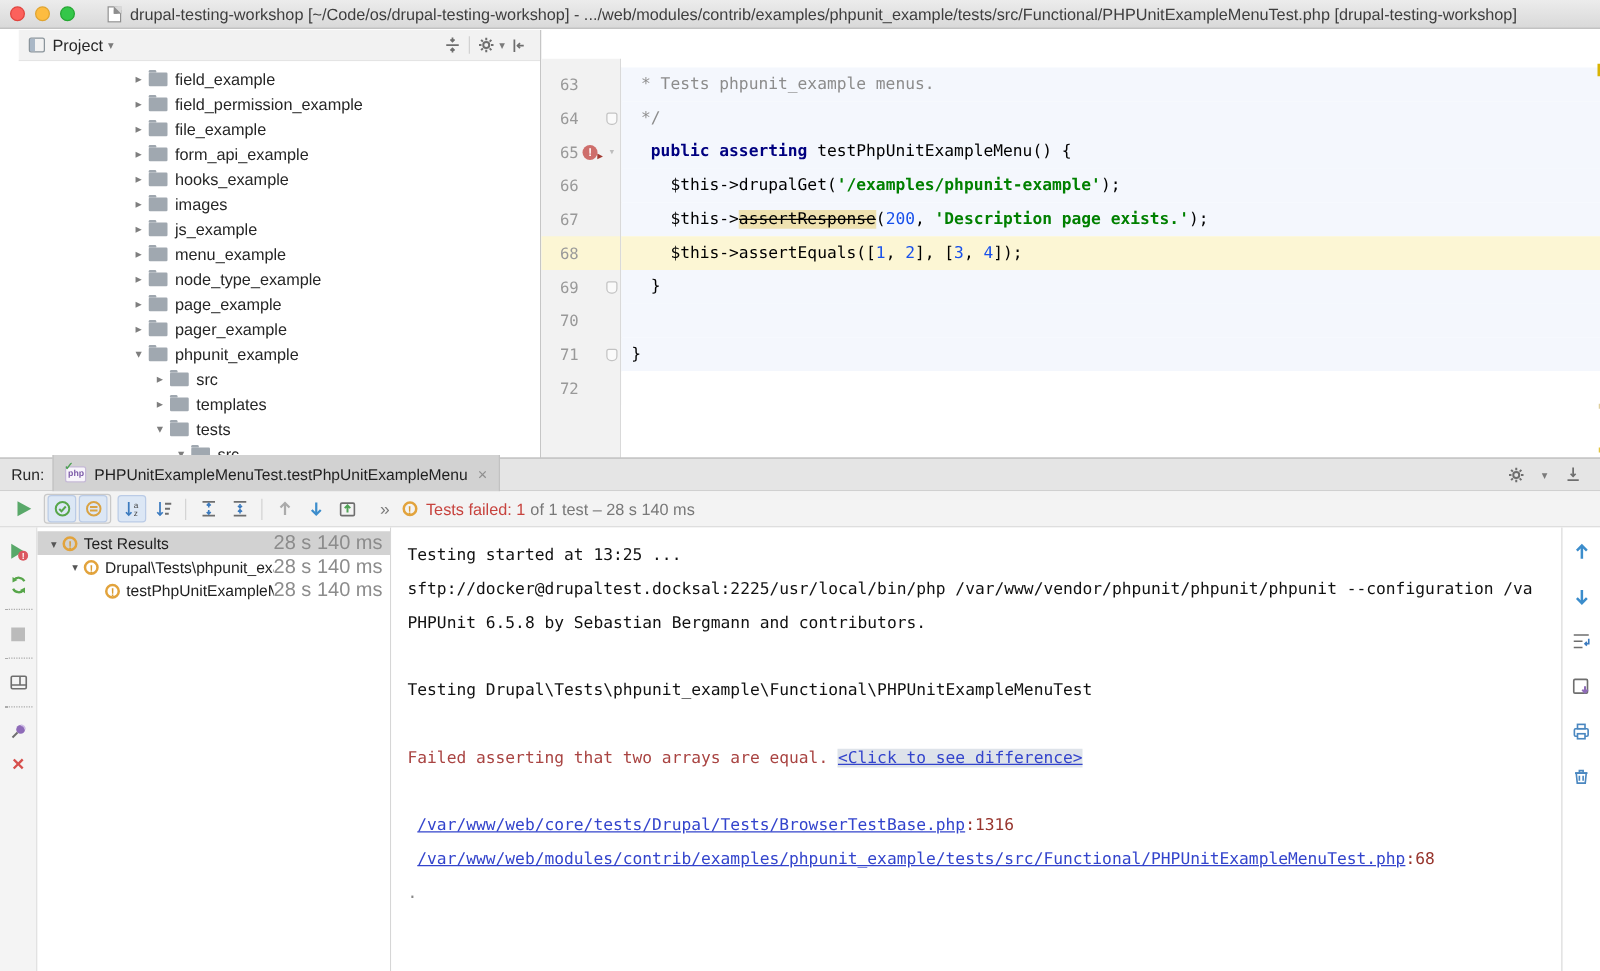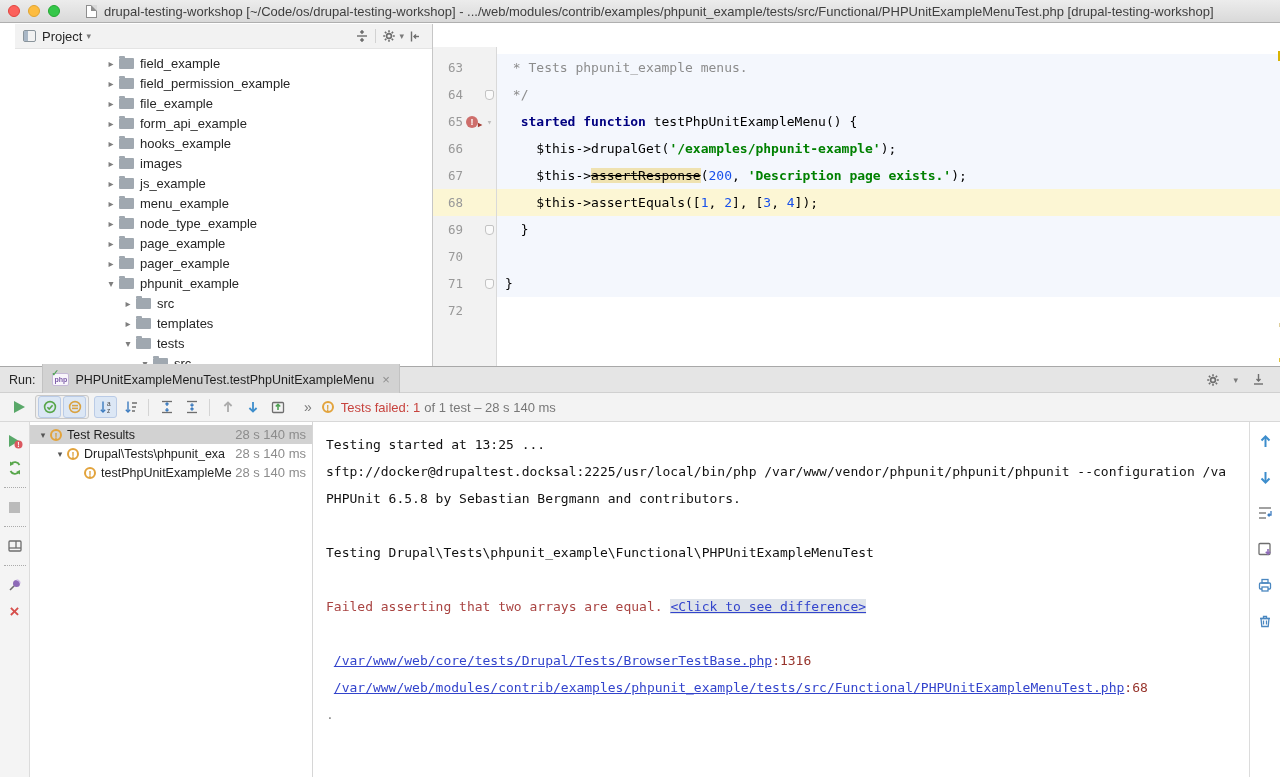--- a/index.html
+++ b/index.html
@@ -102,21 +102,21 @@
   .side-btn { width:22px; height:22px; display:flex; align-items:center; justify-content:center; margin-bottom:5px; }
   .side-sep { width:22px; border-top:1px dotted #ABABAB; margin:3px 0 8px 0; }
   .stop-sq { width:11px; height:11px; background:#BBBBBB; }
   .close-x { color:#D64F4C; font-size:17px; font-weight:bold; line-height:14px; }
 
   .test-tree { width:283px; border-right:1px solid #D6D6D6; background:#fff; padding-top:3px; flex:none; }
   .tt-row { height:19px; display:flex; align-items:center; font-size:12.5px; color:#1F1F1F; }
   .tt-row.selected { background:#D2D2D2; }
   .tt-twisty { width:14px; text-align:center; font-size:9px; color:#555; flex:none; }
   .tt-label { margin-left:5px; overflow:hidden; white-space:nowrap; flex:1; }
-  .tt-time { font-size:13px; color:#8C8C8C; padding-right:6px; white-space:nowrap; }
+  .tt-time { font-size:16px; color:#8C8C8C; padding-right:6px; white-space:nowrap; }
 
   .console { flex:1; background:#fff; padding:9px 0 0 13px; overflow:hidden; }
   .c-line { min-height:27px; line-height:27px; font-family:"DejaVu Sans Mono", monospace; font-size:13px; white-space:pre; }
   .c-pl { color:#111111; }
   .c-err { color:#A94442; }
   .c-link { color:#3344CC; text-decoration:underline; cursor:pointer; }
   .c-diff { background:#DEE3EA; }
   .c-errloc { color:#97342C; }
   .c-dim { color:#888888; }
 
@@ -284,21 +284,21 @@
             <div class="ed-gutter">
               <span class="ed-num">65</span>
               <span class="ed-gico">
                 <span class="rerun-badge">!</span>
               </span>
               <span class="ed-fold">
                 <span class="fold-ar">▾</span>
               </span>
             </div>
             <div class="ed-border"></div>
-            <div class="ed-code"><span class="s-pl">  </span><span class="s-kw">started function</span><span class="s-pl"> testPhpUnitExampleMenu() {</span></div>
+            <div class="ed-code"><span class="s-pl">  </span><span class="s-kw">public asserting</span><span class="s-pl"> testPhpUnitExampleMenu() {</span></div>
           </div>
           <div class="ed-row">
             <div class="ed-gutter">
               <span class="ed-num">66</span>
               <span class="ed-gico"></span>
               <span class="ed-fold"></span>
             </div>
             <div class="ed-border"></div>
             <div class="ed-code"><span class="s-pl">    $this-&gt;drupalGet(</span><span class="s-st">'/examples/phpunit-example'</span><span class="s-pl">);</span></div>
           </div>

